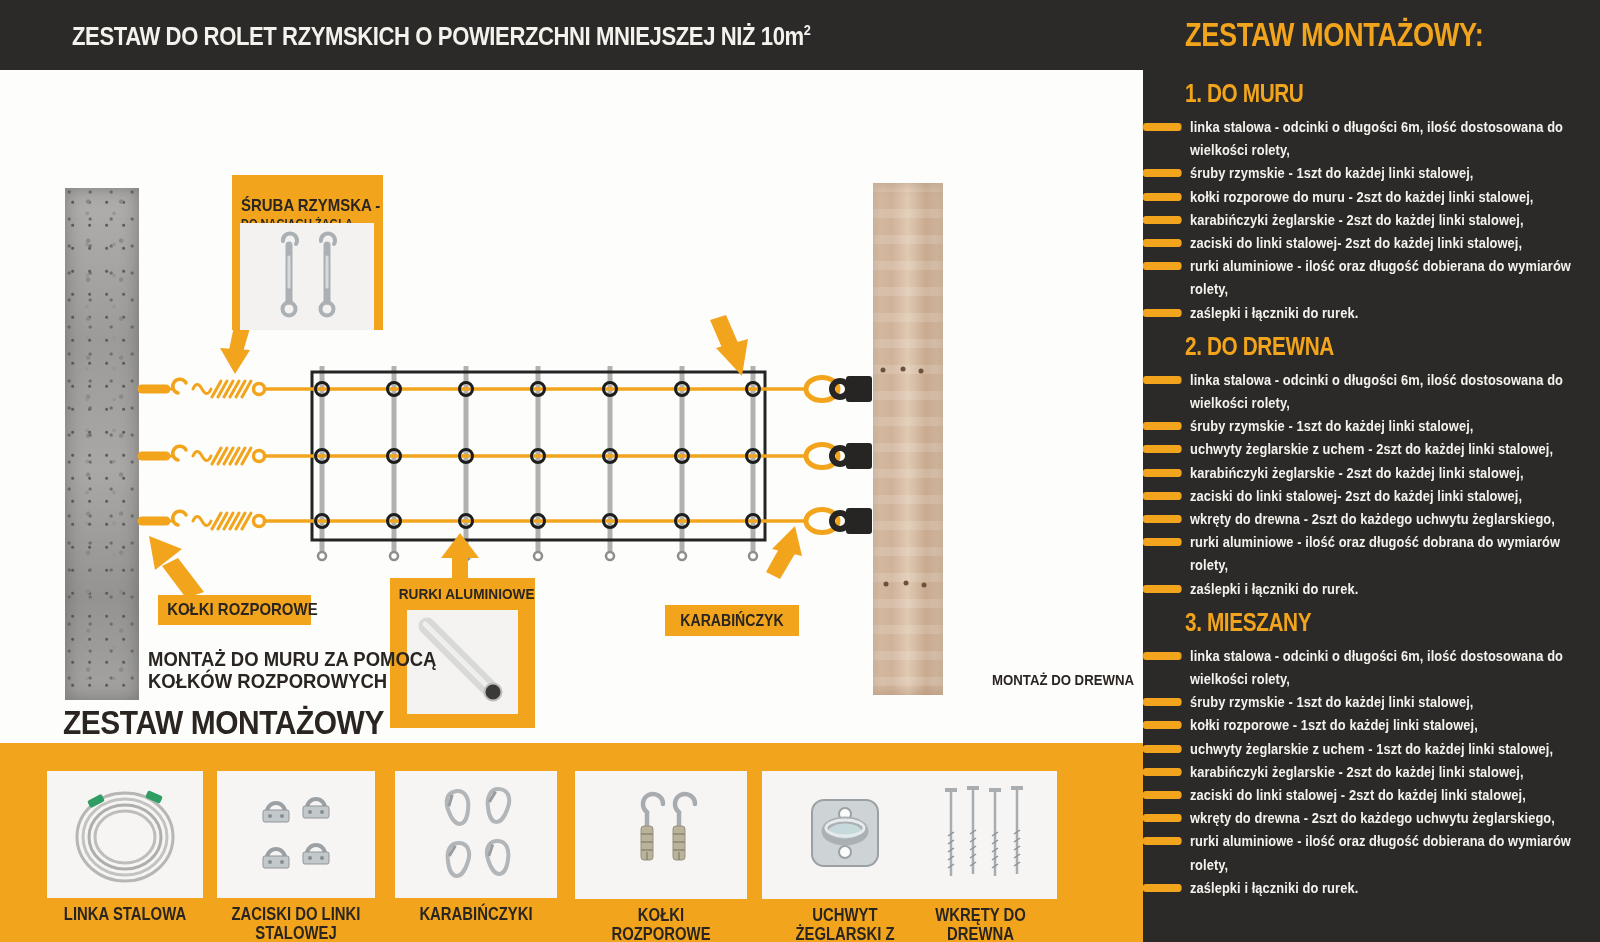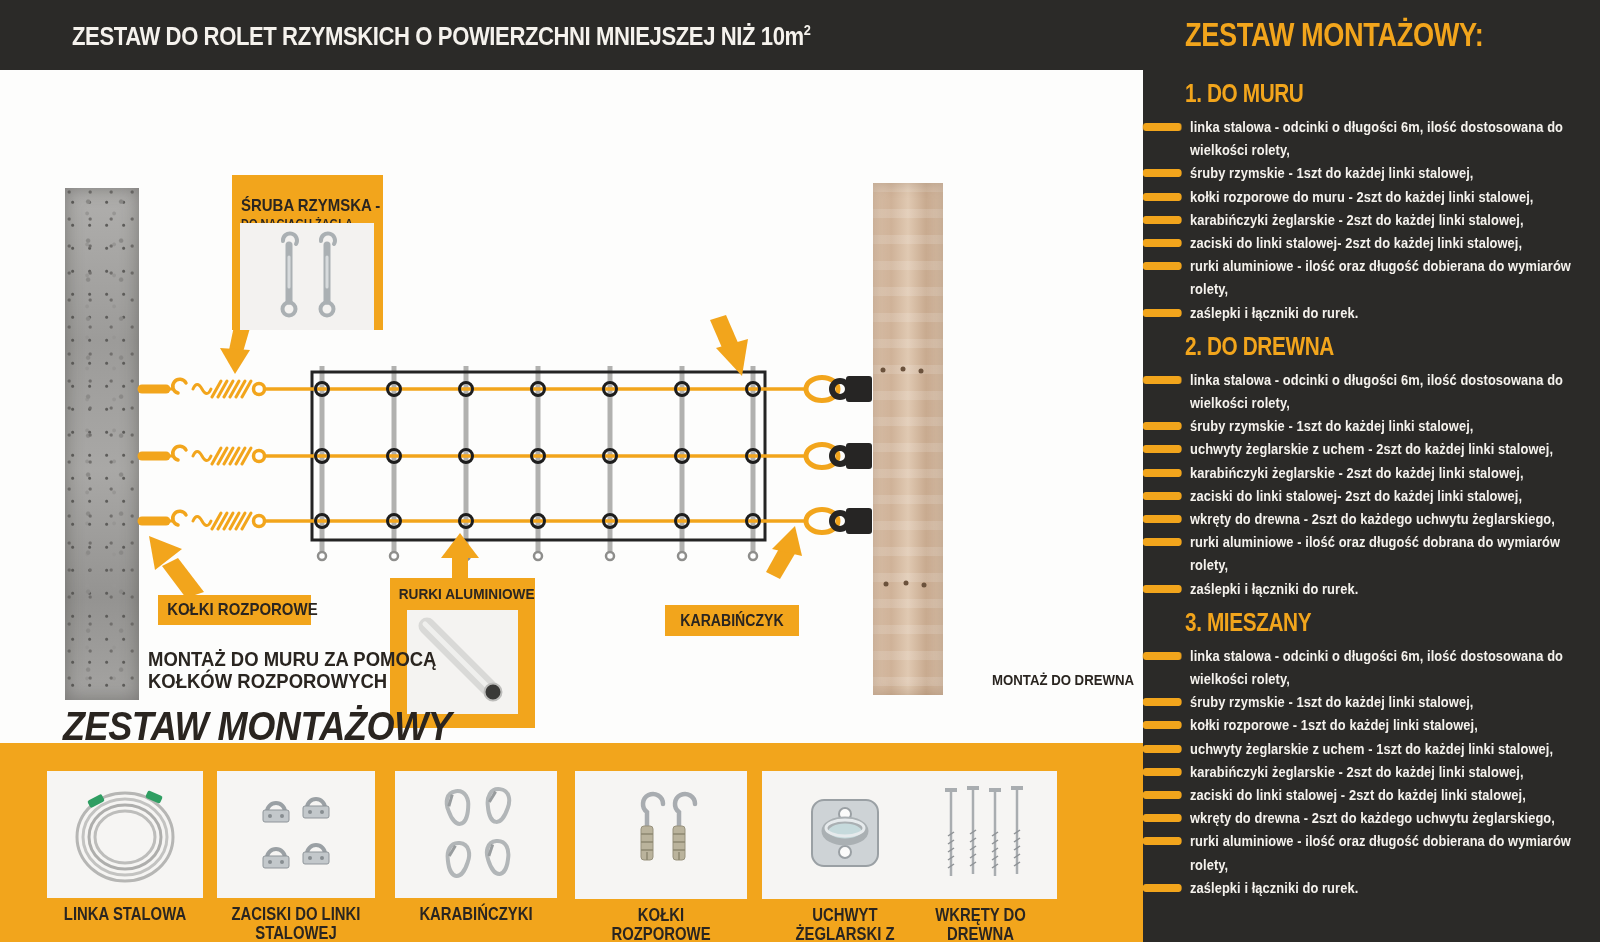--- a/index.html
+++ b/index.html
@@ -55,21 +55,21 @@
 
   .rurki-box { left:390px; top:578px; width:145px; height:150px; padding-top:7px;text-align:center; }
   .rurki-box .l1 { font-size:15.5px; }
   .rurki-photo { position:absolute; left:17px; top:32px; width:111px; height:104px; background:#f4f3f1;
                  display:flex; align-items:center; justify-content:center; }
 
   .note-dark { position:absolute; color:#2A2520; font-weight:700; z-index:6; }
   .note-line { display:block; transform:scaleX(0.88); transform-origin:left; white-space:nowrap; }
   .montaz-muru { left:148px; top:648px; font-size:21px; line-height:22px; }
   .montaz-drewna { left:955px; top:671px; font-size:15px;margin-left:37px; }
-  .kit-heading { left:63px; top:703px; font-size:41px; letter-spacing:-0.5px;font-style:italic; }
+  .kit-heading { left:63px; top:703px; font-size:34px; letter-spacing:-0.5px; }
 
   
   .band { position:absolute; left:0; top:743px; width:1143px; height:199px; background:#F2A51C; }
   .card { position:absolute; top:20px;margin-top:8px; }
   .card .photo { background:#f6f5f3; width:100%; display:flex; align-items:center; justify-content:center; }
   .card .card-label { margin-top:7px; text-align:center; color:#2A2520; font-weight:700; font-size:17.5px;
                       line-height:19px; transform:scaleX(0.85); transform-origin:center top; }
 
   
   .sidebar { position:absolute; left:1143px; top:0; width:457px; height:942px; background:#2B2A28; color:#F5F2ED; }

